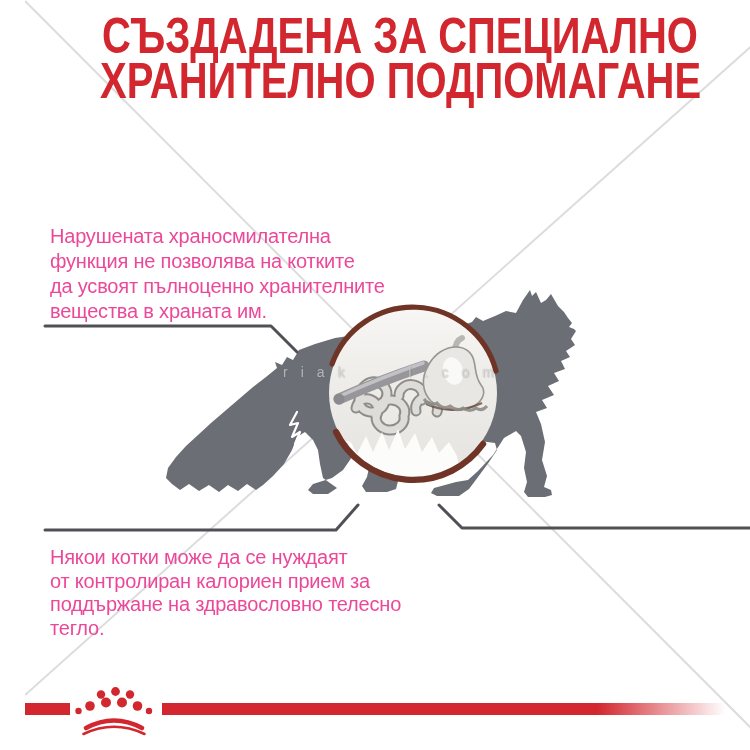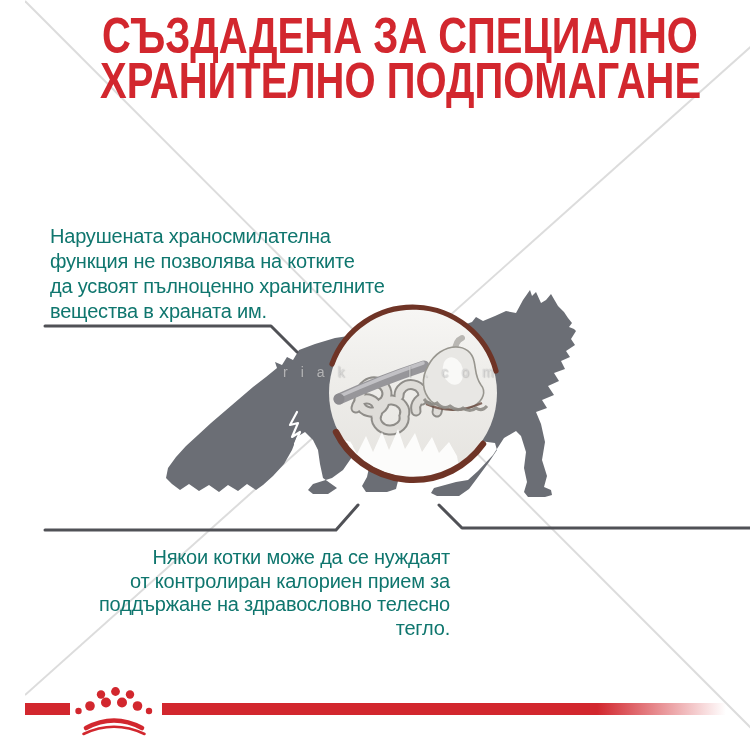--- a/index.html
+++ b/index.html
@@ -7,26 +7,26 @@
     position:relative;width:750px;height:750px;overflow:hidden;
     background:#ffffff;font-family:"Liberation Sans",sans-serif;margin-left:25px;
   }
   .art{position:absolute;left:0;top:0;width:750px;height:750px;}
   .header{
     position:absolute;left:0;top:14px;width:750px;text-align:center;
     color:#d2272e;font-weight:bold;font-size:50px;line-height:45px;
     transform:scaleX(0.80);transform-origin:50% 0;letter-spacing:0px;white-space:nowrap;
   }
   .note{
-    position:absolute;color:#0f766e;font-size:20px;line-height:25px;
+    position:absolute;color:#ec4899;font-size:20px;line-height:25px;
     white-space:pre-line;letter-spacing:-0.2px;
   }
   .note-left{left:25px;top:224px;width:360px;text-align:left;}
   .note-right{right:22px;top:363px;width:320px;text-align:right;font-size:19.5px;line-height:22.5px;}
-  .note-bottom{left:25px;top:546px;width:400px;text-align:right;line-height:23.5px;}
+  .note-bottom{left:25px;top:546px;width:400px;text-align:left;line-height:23.5px;}
   .watermark-text{
     position:absolute;left:258px;top:364px;font-size:14px;letter-spacing:13px;
     color:rgba(255,255,255,0.5);white-space:pre;
     text-shadow:0 0 1px rgba(90,90,90,0.45), 1px 1px 1px rgba(120,120,120,0.25);
     pointer-events:none;
   }
   .footer-bar-left{
     position:absolute;left:0;top:703px;width:45px;height:12px;background:#d2272e;
   }
   .footer-bar-right{

